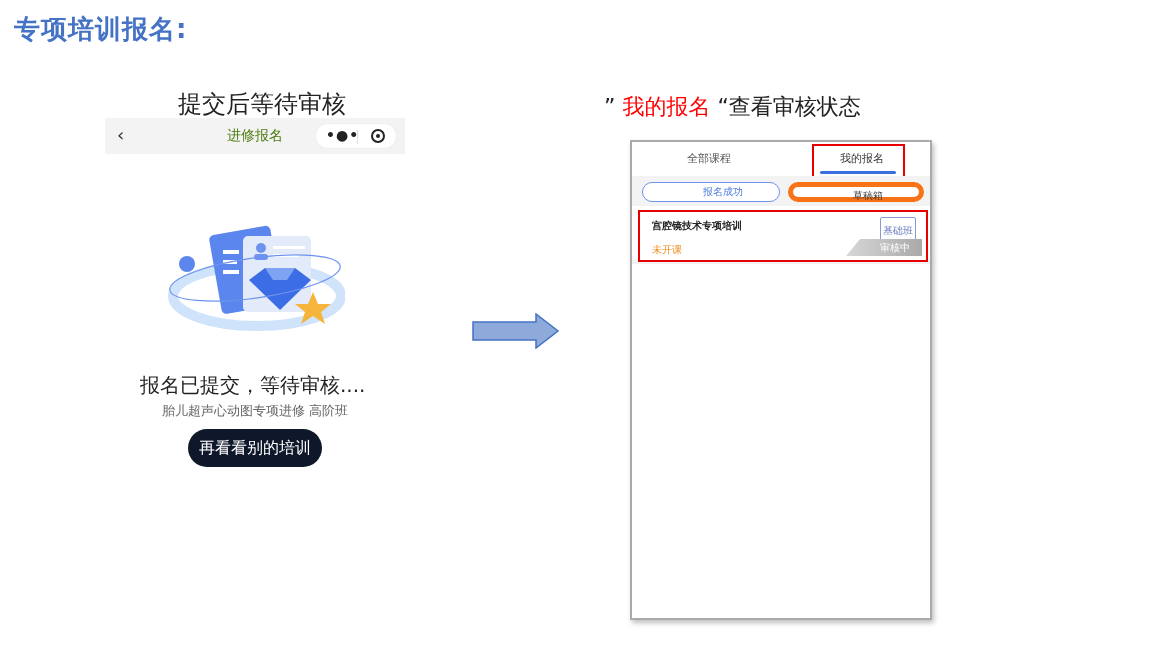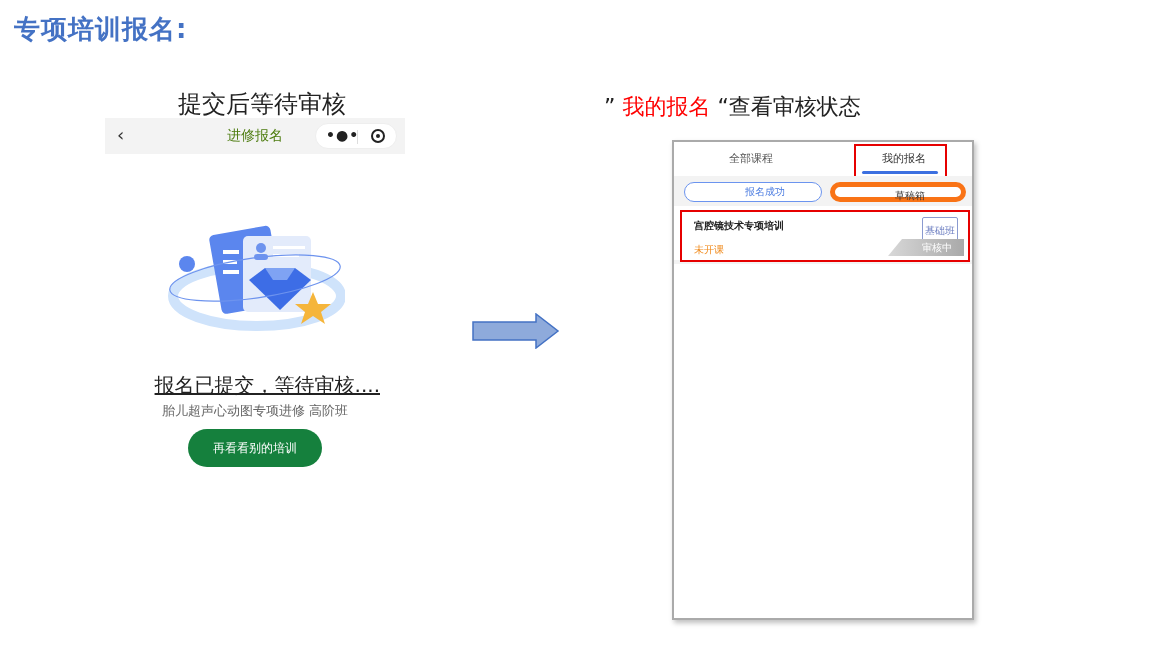--- a/index.html
+++ b/index.html
@@ -14,29 +14,29 @@
   .navbar { position: absolute; left: 105px; top: 118px; width: 300px; height: 36px; background: #f3f3f3; }
   .nav-back { position: absolute; left: 12px; top: 6px; font-size: 18px; color: #333; }
   .nav-title { position: absolute; left: 0; right: 0; top: 9px; text-align: center; font-size: 14px; color: #4d7c0f; }
   .capsule { position: absolute; right: 8px; top: 5px; width: 82px; height: 26px; border-radius: 13px; background: #fff; border: 1px solid #eee; }
   .cap-more { position: absolute; left: 10px; top: 3px; font-size: 14px; font-weight: bold; color: #222; letter-spacing: 1px; }
   .cap-div { position: absolute; left: 41px; top: 6px; width: 1px; height: 14px; background: #ddd; }
   .cap-circle { position: absolute; left: 55px; top: 5px; width: 14px; height: 14px; border-radius: 50%; border: 2px solid #222; }
   .cap-circle::after { content: ""; position: absolute; left: 3px; top: 3px; width: 4px; height: 4px; border-radius: 50%; background: #222; }
 
   .illus { position: absolute; left: 165px; top: 218px; width: 180px; height: 120px; }
-  .msg-main { position: absolute; left: 140px; top: 372px; width: 240px; font-size: 20px; color: #222; text-align: right; text-decoration: underline; }
+  .msg-main { position: absolute; left: 140px; top: 372px; width: 240px; font-size: 20px; color: #222; text-align: left; }
   .msg-sub { position: absolute; left: 130px; top: 402px; width: 250px; text-align: center; font-size: 13px; color: #666; }
-  .btn-more { position: absolute; left: 188px; top: 429px; width: 134px; height: 38px; border-radius: 19px; background: #15803d; color: #fff; font-size: 12px; text-align: center; line-height: 38px; }
+  .btn-more { position: absolute; left: 188px; top: 429px; width: 134px; height: 38px; border-radius: 19px; background: #0f172a; color: #fff; font-size: 16px; text-align: center; line-height: 38px; }
 
   
   .arrow { position: absolute; left: 472px; top: 313px; }
 
   
-  .phone { position: absolute; left: 630px; top: 140px; width: 302px; height: 480px; background: #fff; border: 2px solid #aaa; box-shadow: 2px 3px 5px rgba(0,0,0,0.25); margin-left: 42px; }
+  .phone { position: absolute; left: 630px; top: 140px; width: 302px; height: 480px; background: #fff; border: 2px solid #aaa; box-shadow: 2px 3px 5px rgba(0,0,0,0.25); }
   .tabs { position: absolute; left: 0; top: 0; width: 298px; height: 34px; background: #fff; }
   .tab { position: absolute; top: 9px; font-size: 11px; color: #555; }
   .tab-all { left: 55px; }
   .tab-mine { left: 208px; color: #333; }
   .tab-underline { position: absolute; left: 188px; top: 29px; width: 76px; height: 3px; background: #3b6fe0; border-radius: 2px; }
   .redbox-tab { position: absolute; left: 180px; top: 2px; width: 93px; height: 34px; border: 2px solid #e60000; }
   .subtabs { position: absolute; left: 0; top: 34px; width: 298px; height: 30px; background: #f3f3f3; }
   .sub-pill { position: absolute; top: 6px; height: 20px; border-radius: 10px; font-size: 10px; text-align: center; line-height: 18px; padding-left: 24px; }
   .sub-success { left: 10px; width: 138px; border: 1px solid #6b94ef; color: #4a7be0; background: #fff; }
   .sub-draft { left: 156px; width: 136px; background: #fff; color: #333; border: 5px solid #f97316; text-align: center; }

